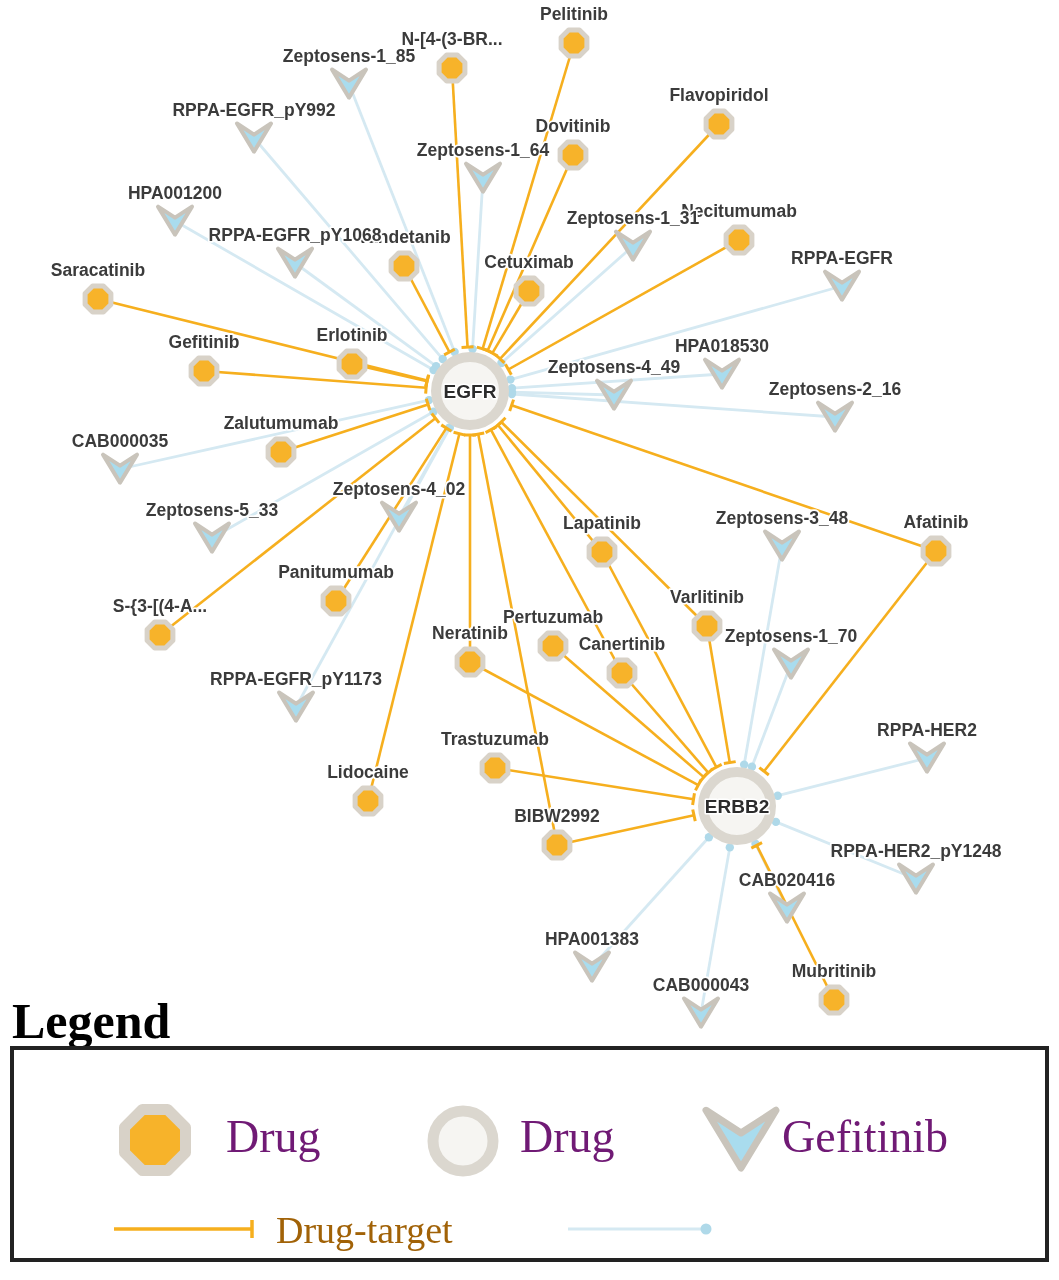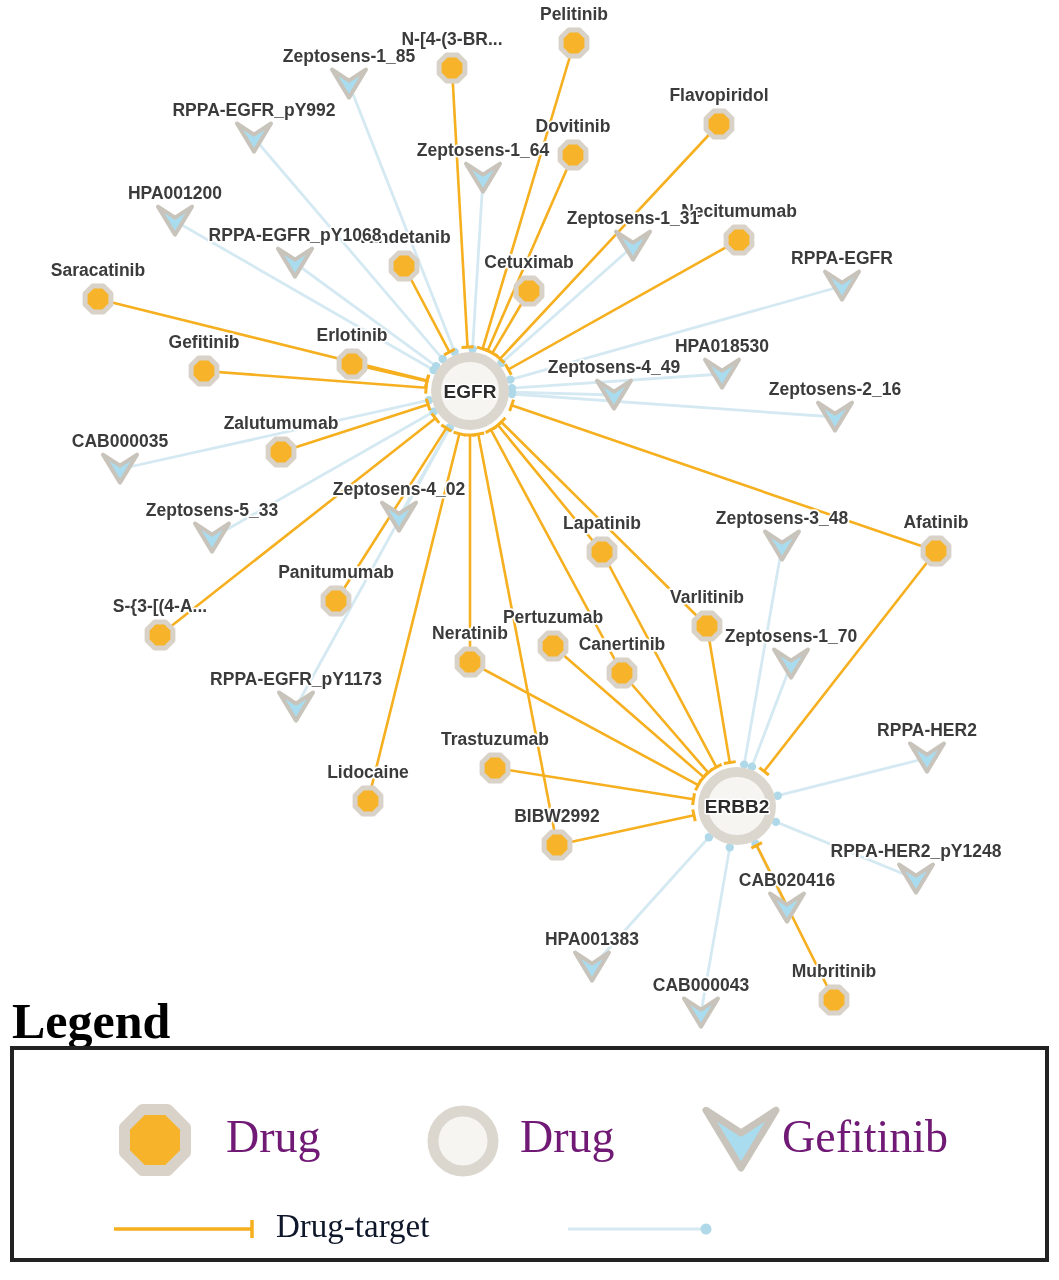--- a/index.html
+++ b/index.html
@@ -9,21 +9,21 @@
   .node-label{font-family:"Liberation Sans",sans-serif;font-size:17.5px;font-weight:700;
               fill:#3b3b3b;stroke:#ffffff;stroke-width:3.5px;paint-order:stroke;stroke-linejoin:round;}
   .gene-label{font-family:"Liberation Sans",sans-serif;font-size:19px;font-weight:700;
               fill:#2b2b2b;stroke:#ffffff;stroke-width:3px;paint-order:stroke;stroke-linejoin:round;}
   .legend-title{position:absolute;left:12px;top:992px;font-family:"Liberation Serif",serif;
                 font-size:50px;font-weight:700;color:#000;}
   .legend-box{position:absolute;left:10px;top:1046px;width:1031px;height:208px;
               border:4px solid #222;background:#ffffff;}
   .legend-box svg{position:absolute;}
   .legend-item-label{position:absolute;font-family:"Liberation Serif",serif;font-size:46px;color:#701a75;}
-  .legend-edge-label{position:absolute;font-family:"Liberation Serif",serif;font-size:33px;color:#0f172a;}
+  .legend-edge-label{position:absolute;font-family:"Liberation Serif",serif;font-size:38px;color:#a16207;}
 </style>
 </head>
 <body>
 
 <div class="stage">
   <svg id="net" width="1059" height="1280">
       <g>
         <line x1="349" y1="84" x2="454.5992928805929" y2="351.92547863092574" stroke="#D5E9F2" stroke-width="2.8"></line>
         <circle cx="454.5992928805929" cy="351.92547863092574" r="4.2" fill="#AFD9E9"></circle>
         <line x1="254" y1="138" x2="442.7291988045762" y2="359.0578115627675" stroke="#D5E9F2" stroke-width="2.8"></line>

